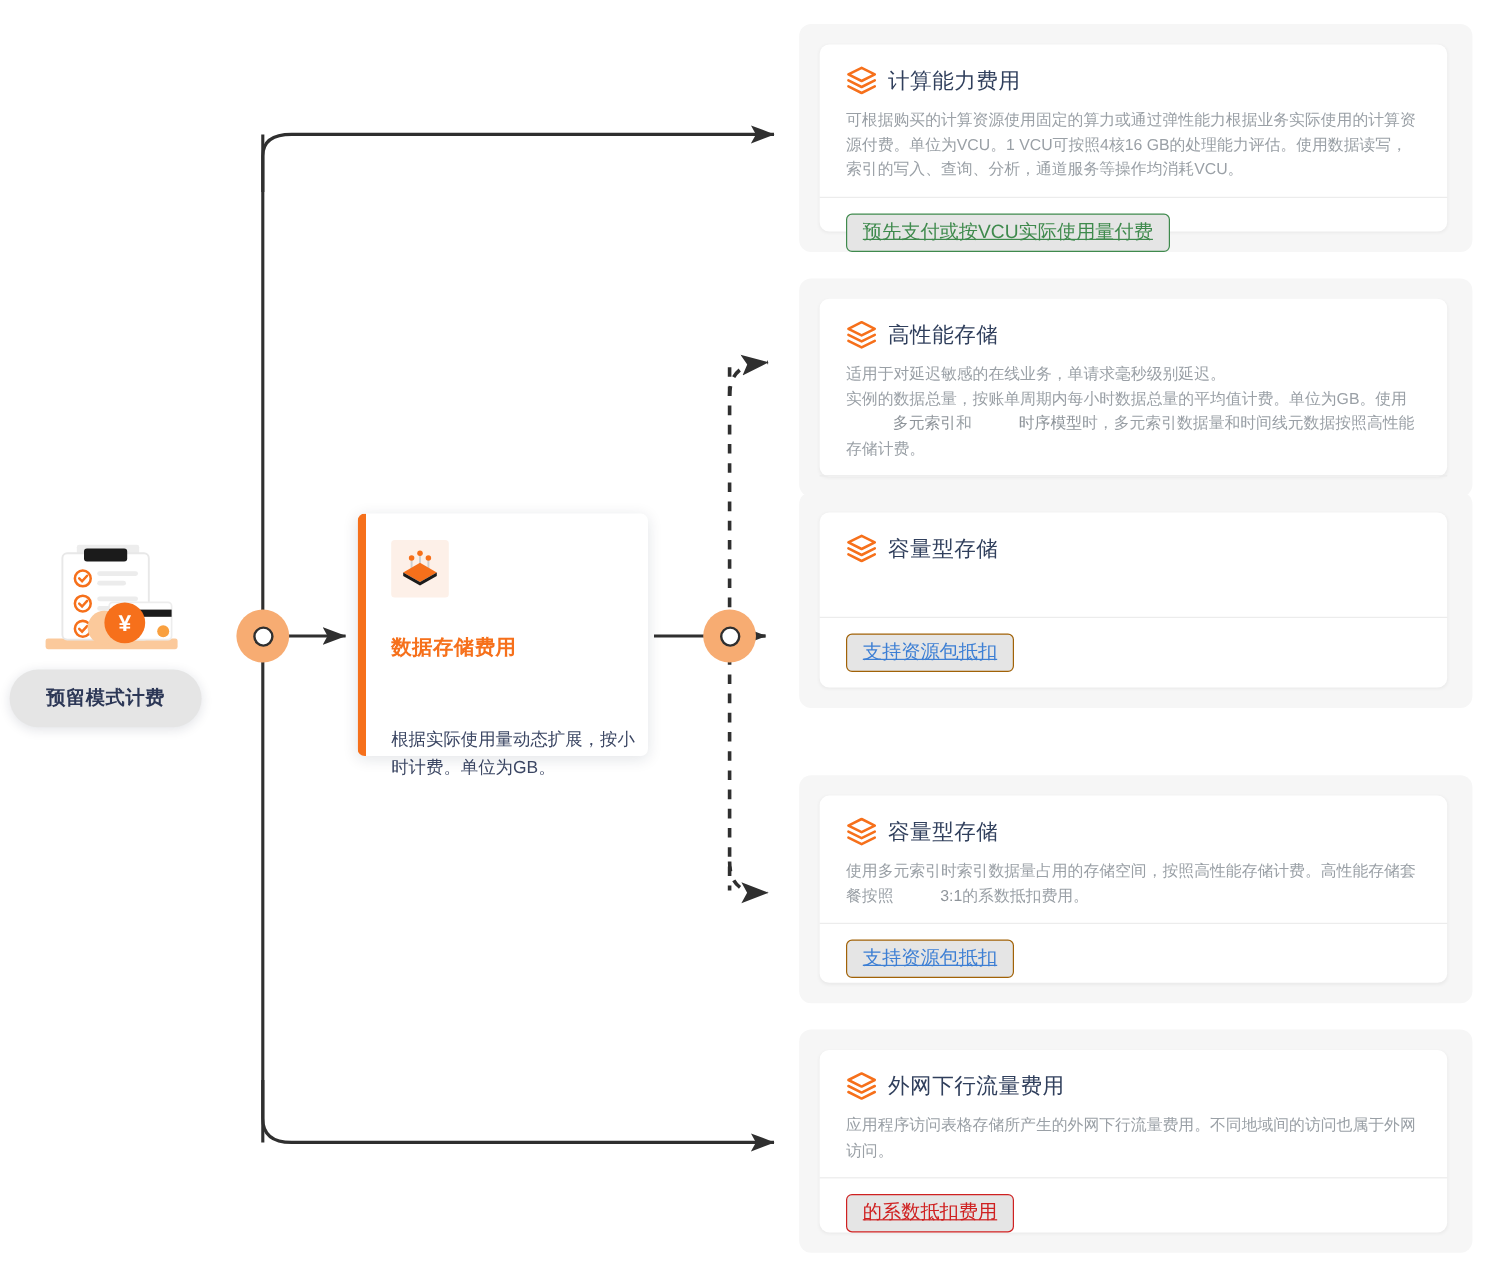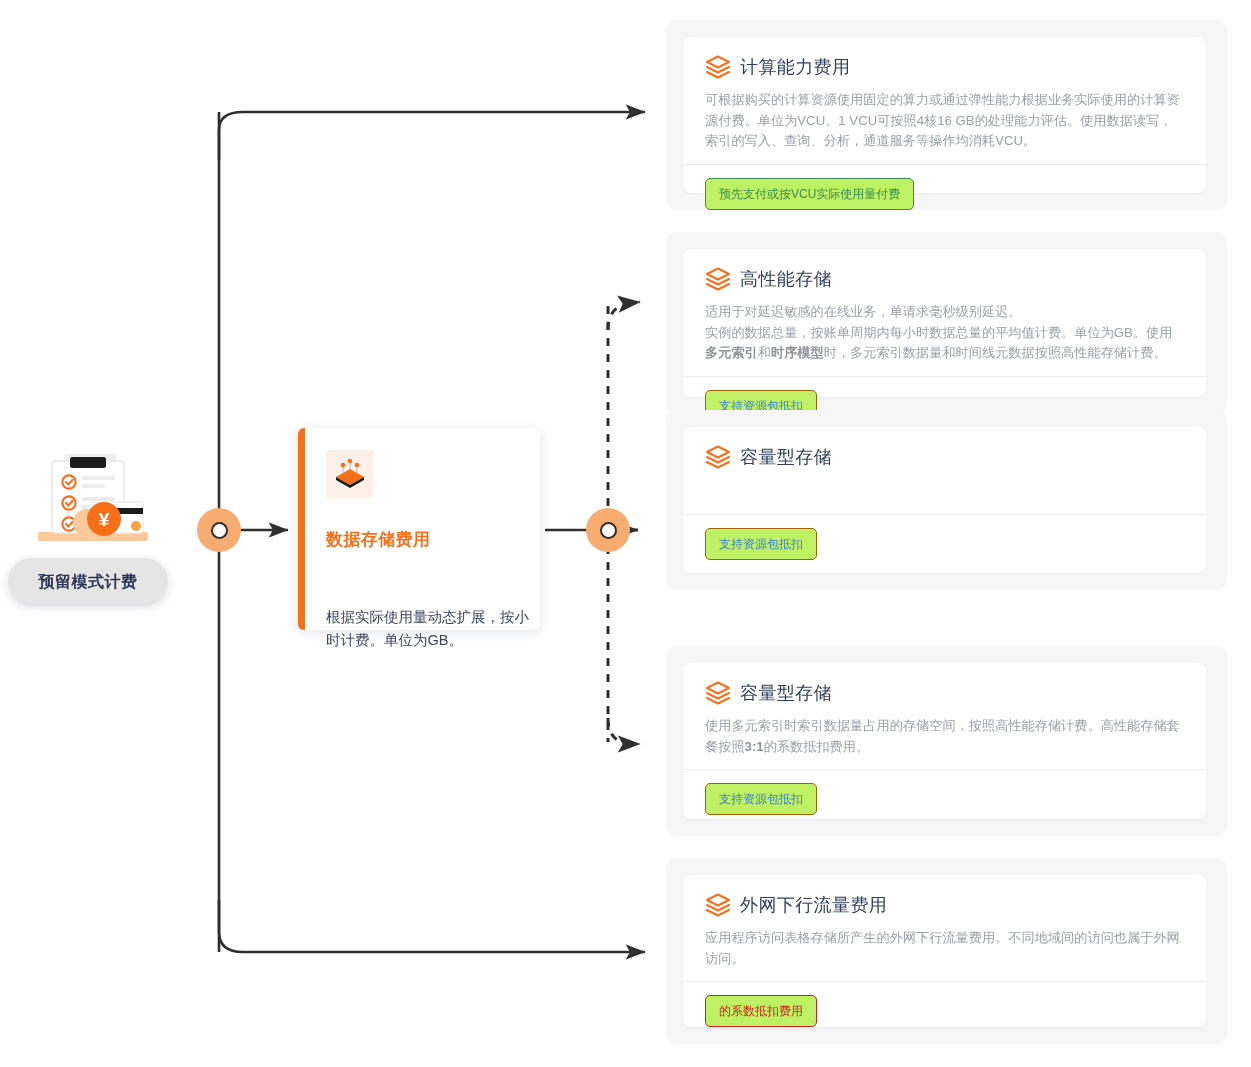--- a/index.html
+++ b/index.html
@@ -63,27 +63,27 @@
     position:absolute;left:17px;top:17px;right:21px;bottom:17px;
     background:#ffffff;border-radius:8px;
     box-shadow:0 1px 3px rgba(0,0,0,.05);
     box-sizing:border-box;display:flex;flex-direction:column;
   }
   .card-body{padding:18px 22px 12px 22px;flex:1 1 auto;}
   .card-head{display:flex;align-items:center;gap:9px;margin-bottom:11px;}
   .layers-icon{width:26px;height:24px;flex:0 0 auto;display:block;}
   .card-title{color:#303f5c;font-size:18px;font-weight:400;letter-spacing:.4px;}
   .card-desc{color:#9aa0a6;font-size:13.2px;line-height:20.5px;}
-  .card-desc b{font-weight:700;color:#8e949a;}
+  .card-desc b{font-weight:400;color:#8e949a;margin-left:39px;}
   .card-foot{
     border-top:1px solid #ececec;padding:13px 22px 13px 22px;flex:0 0 auto;
   }
   .tag{
     display:inline-block;padding:6px 13px;border-radius:5px;
-    font-size:12px;line-height:18px;background:#bef264;box-sizing:border-box;
+    font-size:16px;line-height:18px;background:#e5e5e5;box-sizing:border-box;text-decoration:underline;
   }
   .tag.green{border:1px solid #3f8a4d;color:#3f8a4d;}
   .tag.blue{border:1px solid #a16207;color:#3d7fd4;}
   .tag.red{border:1px solid #cf2121;color:#cf2121;}
 </style>
 </head>
 <body>
 
 <div class="stage">
 

